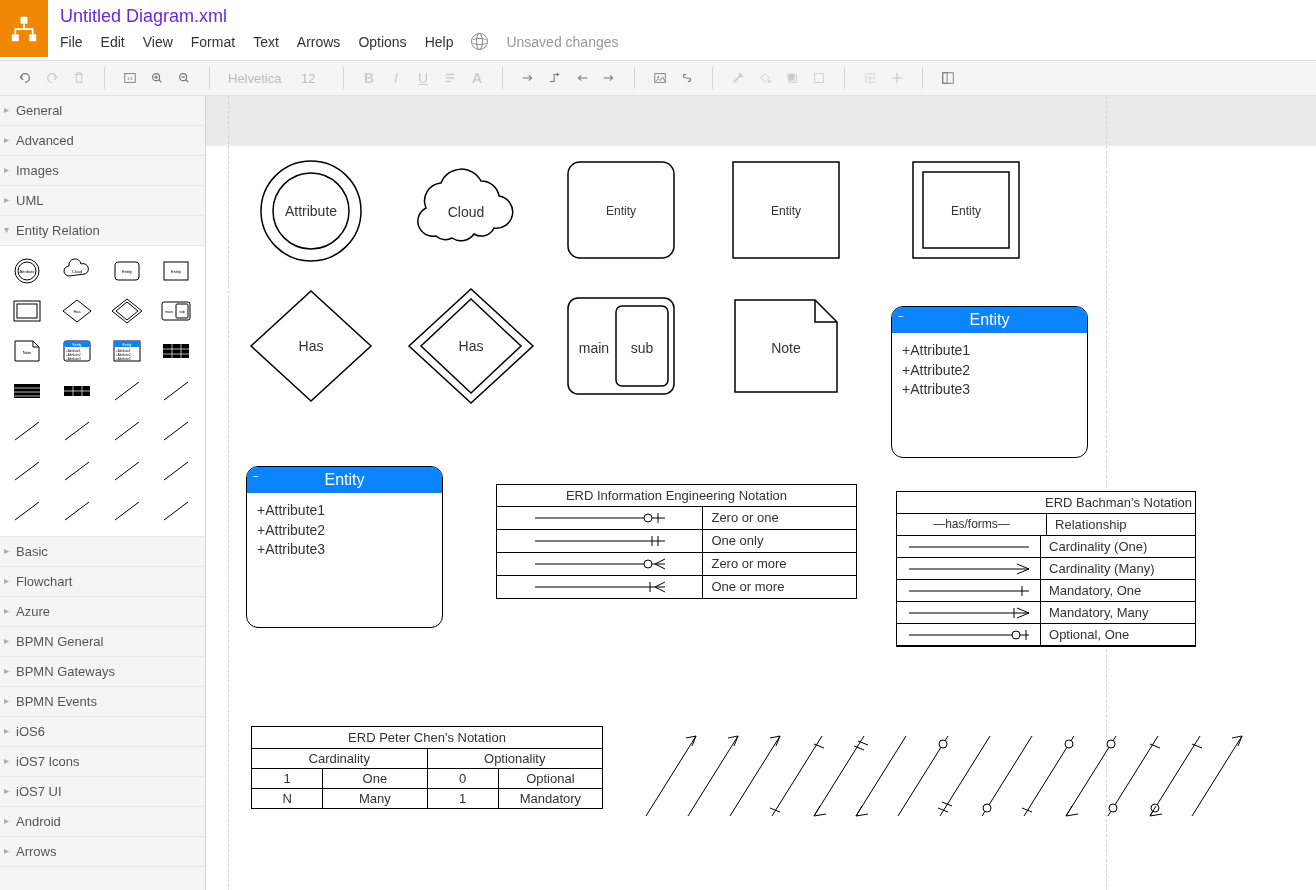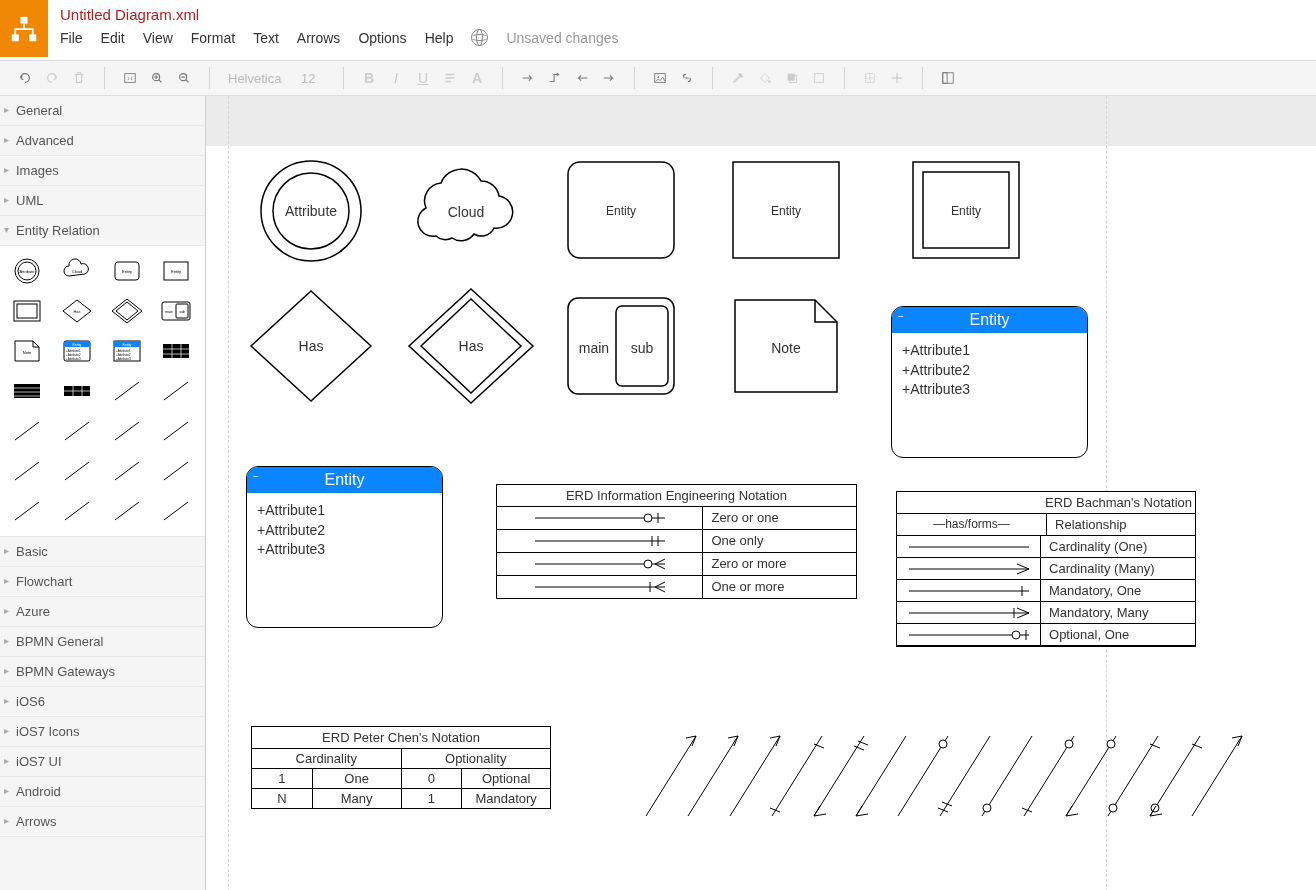--- a/index.html
+++ b/index.html
@@ -1,20 +1,20 @@
 <!DOCTYPE html>
 <html><head>
 <meta charset="utf-8">
 <style>
   html,body{margin:0;padding:0;height:100%;font-family:Helvetica,Arial,sans-serif;font-size:13px;color:#333;background:#fff;overflow:hidden;}
   .top-bar{height:60px;display:flex;align-items:flex-start;}
   .logo{width:48px;height:57px;background:#f08705;display:flex;align-items:center;justify-content:center;}
   .logo svg{width:28px;height:28px;}
   .title-area{padding:6px 10px 0 12px;}
-  .title{font-size:15px;color:#b91c1c;margin-bottom:6px;}
+  .title{font-size:18px;color:#6d28d9;margin-bottom:6px;}
   .menu-bar{display:flex;gap:18px;align-items:center;font-size:14px;color:#333;}
   .menu-item{cursor:pointer;}
   .globe{width:15px;height:15px;border:1px solid #888;border-radius:50%;position:relative;}
   .globe:before,.globe:after{content:"";position:absolute;border:1px solid #888;}
   .globe:before{top:-1px;left:4px;right:4px;bottom:-1px;border-radius:50%;}
   .globe:after{top:4px;left:-1px;right:-1px;bottom:4px;border-radius:50%;border-left:none;border-right:none;}
   .unsaved{color:#999;}
   .toolbar{height:34px;background:#f5f5f5;border-top:1px solid #e0e0e0;border-bottom:1px solid #e0e0e0;display:flex;align-items:center;padding:0 6px;gap:2px;}
   .tb-group{display:flex;align-items:center;gap:1px;padding:0 6px;}
   .tb-sep{width:1px;height:22px;background:#d5d5d5;margin:0 4px;}
@@ -404,20 +404,21 @@
           <svg viewBox="0 0 36 30">
             <line x1="6" y1="24" x2="30" y2="6" stroke="#000"></line>
           </svg>
         </div>
     </div>
     <div class="cat">Basic</div>
     <div class="cat">Flowchart</div>
     <div class="cat">Azure</div>
     <div class="cat">BPMN General</div>
     <div class="cat">BPMN Gateways</div>
+    <div class="cat">BPMN Events</div>
     <div class="cat">iOS6</div>
     <div class="cat">iOS7 Icons</div>
     <div class="cat">iOS7 UI</div>
     <div class="cat">Android</div>
     <div class="cat">Arrows</div>
   </div>
 
   <div class="canvas-wrap">
     <div class="pg-top"></div>
     <div class="guide" style="left:22px"></div>
@@ -599,21 +600,21 @@
                 <line x1="5" y1="7" x2="125" y2="7" stroke="#000"></line>
                 <circle cx="112" cy="7" r="4" fill="#fff" stroke="#000"></circle>
                 <line x1="122" y1="2" x2="122" y2="12" stroke="#000"></line>
               </svg>
             </div>
             <div style="padding:3px 8px">Optional, One</div>
           </div>
       </div>
     </div>
 
-    <div class="shape" style="left:45px;top:630px;width:300px">
+    <div class="shape" style="left:45px;top:630px;width:352px">
       <div style="border:1.5px solid #000;background:#fff;text-align:center">
         <div style="padding:3px;border-bottom:1px solid #000">ERD Peter Chen's Notation</div>
         <div style="display:flex;border-bottom:1px solid #000">
           <div style="width:50%;border-right:1px solid #000;padding:2px">Cardinality</div>
           <div style="width:50%;padding:2px">Optionality</div>
         </div>
         <div style="display:flex;border-bottom:1px solid #000">
           <div style="width:20%;border-right:1px solid #000;padding:2px">1</div>
           <div style="width:30%;border-right:1px solid #000;padding:2px">One</div>
           <div style="width:20%;border-right:1px solid #000;padding:2px">0</div>

